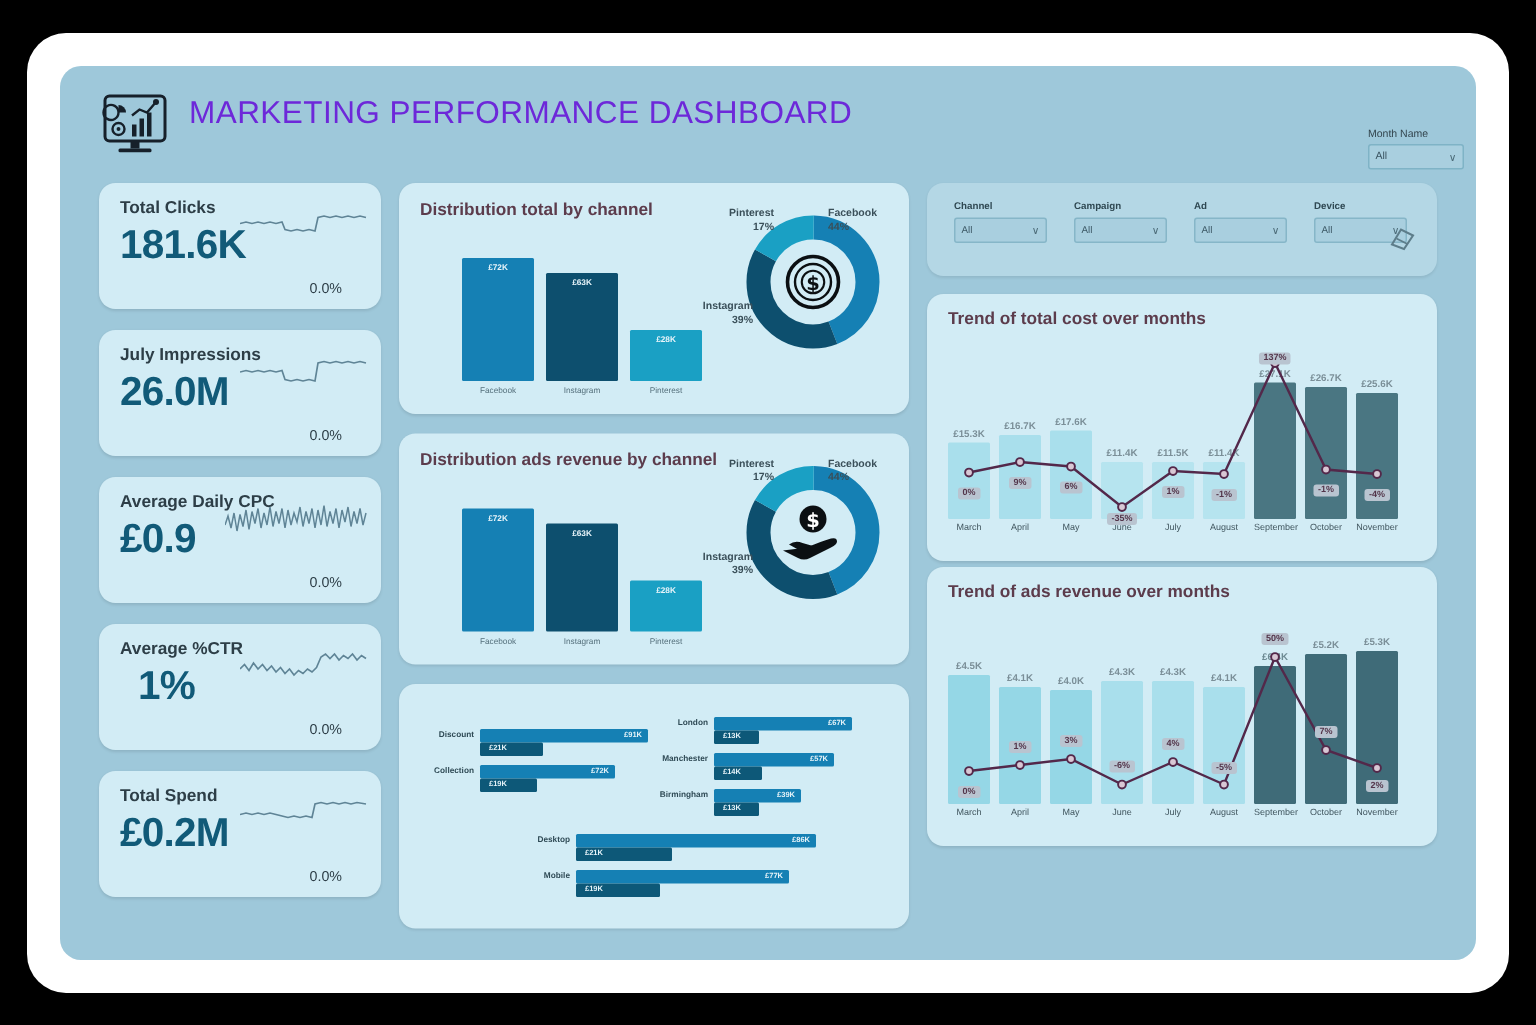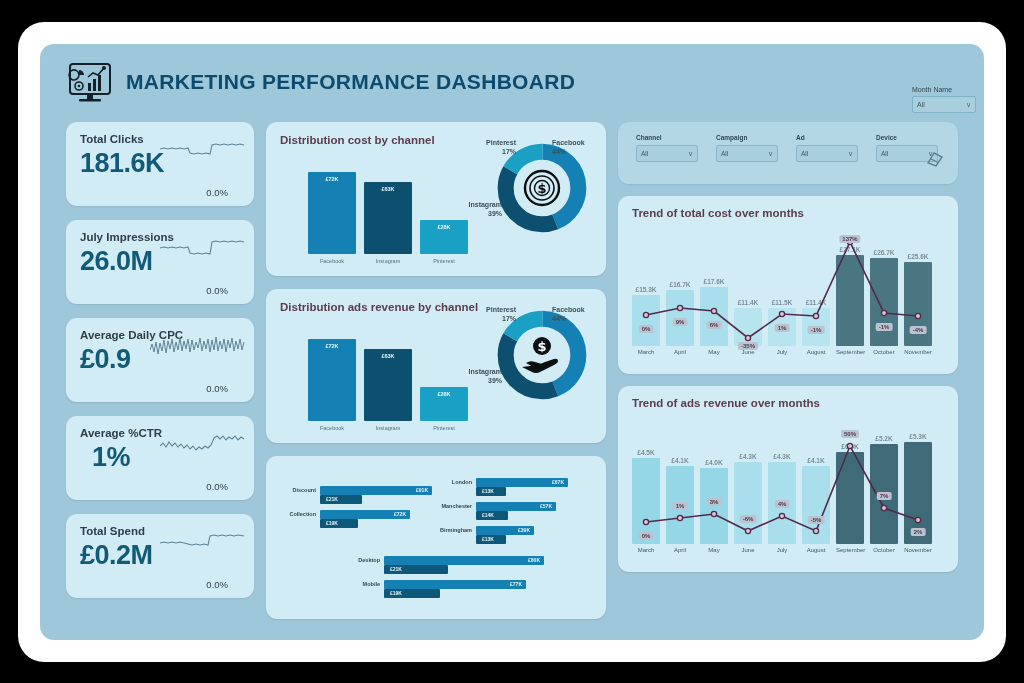--- a/index.html
+++ b/index.html
@@ -21,23 +21,23 @@
     left: 22px; top: 22px;
     width: 944px; height: 596px;
     background: #9ec8da;
     border-radius: 14px;
   }
 
   
   .header { position: absolute; left: 0; top: 0; width: 944px; height: 72px; }
   .logo-icon { position: absolute; left: 28px; top: 18px; width: 44px; height: 42px; }
   .dash-title {
-    position: absolute; left: 86px; top: 26px;
-    font-size: 21px; font-weight: bold; letter-spacing: .3px;
-    color: #0c4a6e;
+    position: absolute; left: 86px; top: 20px;
+    font-size: 21px; font-weight: normal; letter-spacing: .3px;
+    color: #6d28d9;
   }
   .nav-btn {
     position: absolute; top: 49px; height: 28px;
     border-radius: 14px; display: flex; align-items: center; justify-content: center;
     font-size: 9.5px; cursor: pointer;
   }
   .nav-btn.inactive {
     left: 491px; width: 178px;
     background: #a8d3e3; border: 1px solid #6fb0c8; color: #22414f;
   }
@@ -130,21 +130,21 @@
   }
   .filter-item { position: absolute; top: 12px; width: 62px; }
   .filter-label { font-size: 6.5px; color: #2f4852; margin-bottom: 4px; font-weight: bold; }
   .filter-select {
     height: 17px; background: #a9cfdf; border: 1px solid #86b6c8;
     border-radius: 2px; display: flex; align-items: center; justify-content: space-between;
     padding: 0 4px; font-size: 6.5px; color: #3d5865; cursor: pointer;
   }
   .eraser-icon { position: absolute; right: 14px; top: 28px; cursor: pointer; }
 
-  .trend-panel { width: 340px; height: 178px; position: relative; margin-bottom: 12px; text-decoration: underline; }
+  .trend-panel { width: 340px; height: 178px; position: relative; margin-bottom: 4px; text-decoration: underline; }
   .trend-title {
     position: absolute; left: 14px; top: 11px;
     font-size: 11.5px; font-weight: bold; color: #5c3c4c;
   }
   .trend-plot { position: absolute; left: 12px; top: 34px; width: 316px; height: 130px; }
   .tbar {
     position: absolute; bottom: 14px; border-radius: 1px;
   }
   .tbar-val {
     position: absolute; bottom: 100%; margin-bottom: 2px; width: 100%;
@@ -251,21 +251,21 @@
         </svg>
       </span>
       <div class="kpi-delta">0.0%</div>
     </div>
   </div>
 
   <div class="mid-col">
 
     <div class="panel dist-panel">
       <div class="panel-title">
-        <span>Distribution cost by channel</span>
+        <span>Distribution total by channel</span>
       </div>
 
       <div class="bar-col" style="left:42px;width:48px;">
         <div class="bar" style="height:82px;background:#1580b4;">
           <span class="bar-val">£72K</span>
         </div>
         <span class="bar-cat">Facebook</span>
       </div>
       <div class="bar-col" style="left:98px;width:48px;">
         <div class="bar" style="height:72px;background:#0d4f6e;">

